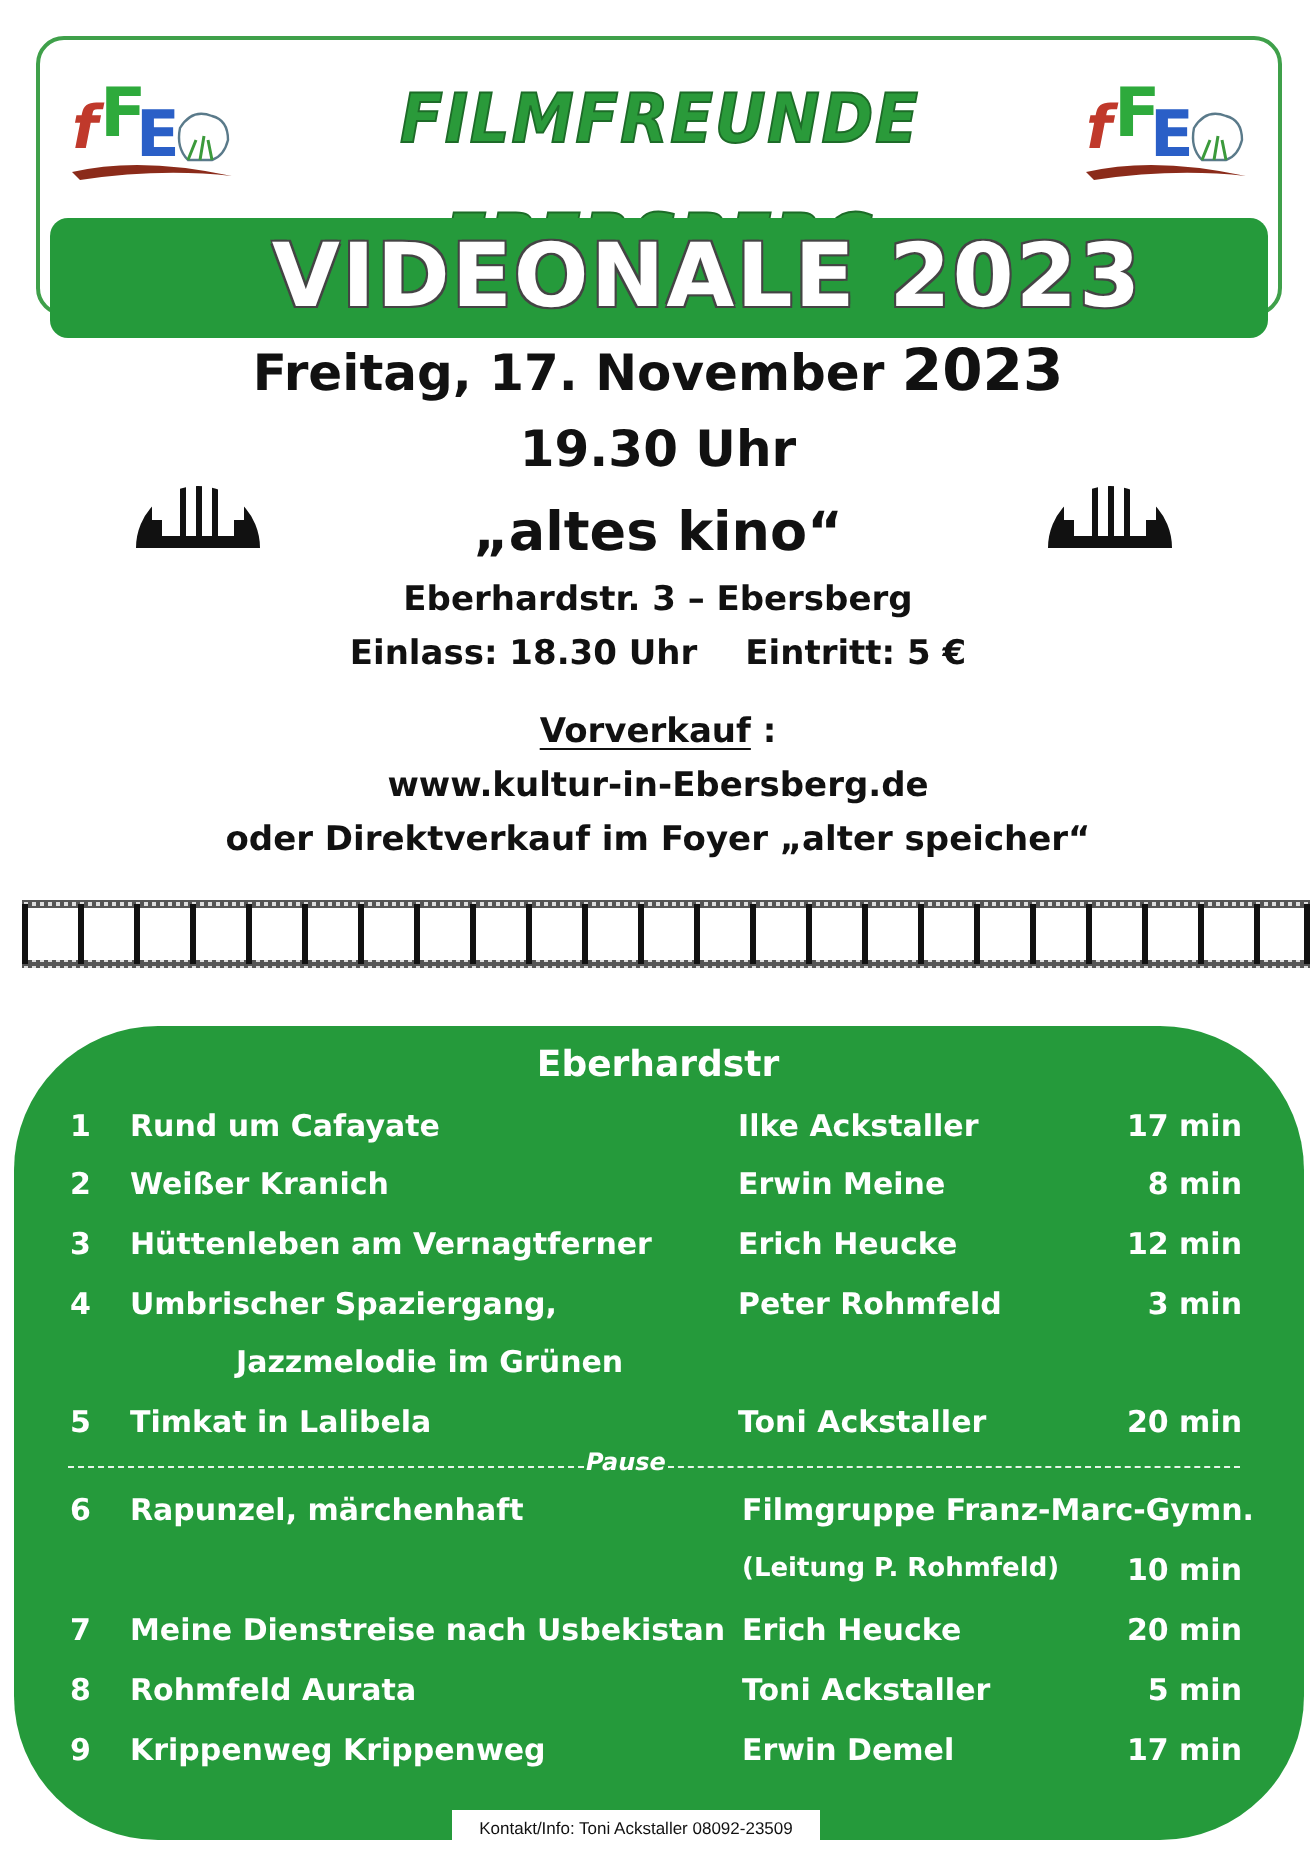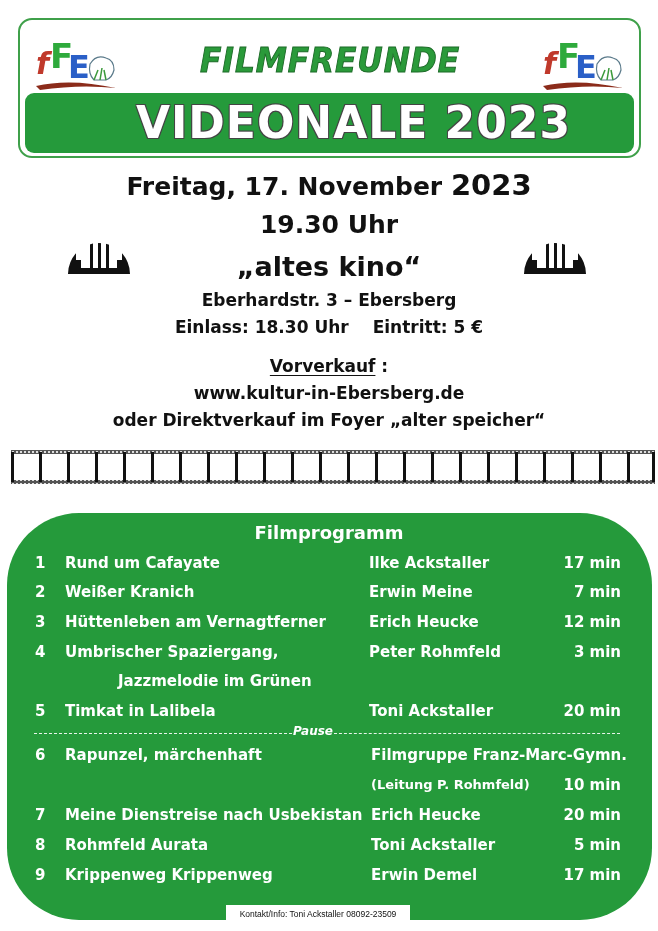--- a/index.html
+++ b/index.html
@@ -15,21 +15,21 @@
     position: absolute; left: 110px; top: 10px; width: 400px; height: 60px;
     text-align: center; color: #2a9a3a; font-family: "DejaVu Sans", sans-serif;
     font-weight: bold; font-style: italic; font-size: 34px; letter-spacing: 1px;
     line-height: 60px; -webkit-text-stroke: 1px #1d6b28;
     transform: scaleX(0.92);
   }
   .logo { position: absolute; top: 12px; width: 92px; height: 60px; }
   .logo.left { left: 10px; }
   .logo.right { right: 10px; }
   .green-band {
-    position: absolute; left: 5px; top: 73px; width: 609px; height: 60px;
+    position: absolute; left: 5px; top: 89px; width: 609px; height: 60px;
     background: #259a3b; border-radius: 9px;
     text-align: center; color: #fff; font-weight: bold; font-size: 44px; line-height: 60px;
     letter-spacing: 1px;
     text-shadow: -1px -1px 0 #444, 1px -1px 0 #444, -1px 1px 0 #444, 1px 1px 0 #444;
     padding-left: 48px;
   }
 
   
   .line { position: absolute; left: 0; width: 658px; text-align: center; font-weight: bold; color: #111; white-space: nowrap; }
   .date-line { top: 168px; font-size: 25px; line-height: 34px; }
@@ -177,33 +177,33 @@
     <rect x="504" y="2" width="3" height="30"></rect>
     <rect x="532" y="2" width="3" height="30"></rect>
     <rect x="560" y="2" width="3" height="30"></rect>
     <rect x="588" y="2" width="3" height="30"></rect>
     <rect x="616" y="2" width="3" height="30"></rect>
     <rect x="641" y="2" width="3" height="30"></rect>
   </g>
 </svg>
 
 <div class="program-box"></div>
-<div class="program-title">Filmprogramm</div>
+<div class="program-title">Eberhardstr</div>
 
 <div class="row" style="top:551px">
   <span class="num">1</span>
   <span class="title">Rund um Cafayate</span>
   <span class="author">Ilke Ackstaller</span>
   <span class="dur">17 min</span>
 </div>
 <div class="row" style="top:580px">
   <span class="num">2</span>
   <span class="title">Weißer Kranich</span>
   <span class="author">Erwin Meine</span>
-  <span class="dur">7 min</span>
+  <span class="dur">8 min</span>
 </div>
 <div class="row" style="top:610px">
   <span class="num">3</span>
   <span class="title">Hüttenleben am Vernagtferner</span>
   <span class="author">Erich Heucke</span>
   <span class="dur">12 min</span>
 </div>
 <div class="row" style="top:640px">
   <span class="num">4</span>
   <span class="title">Umbrischer Spaziergang,</span>

